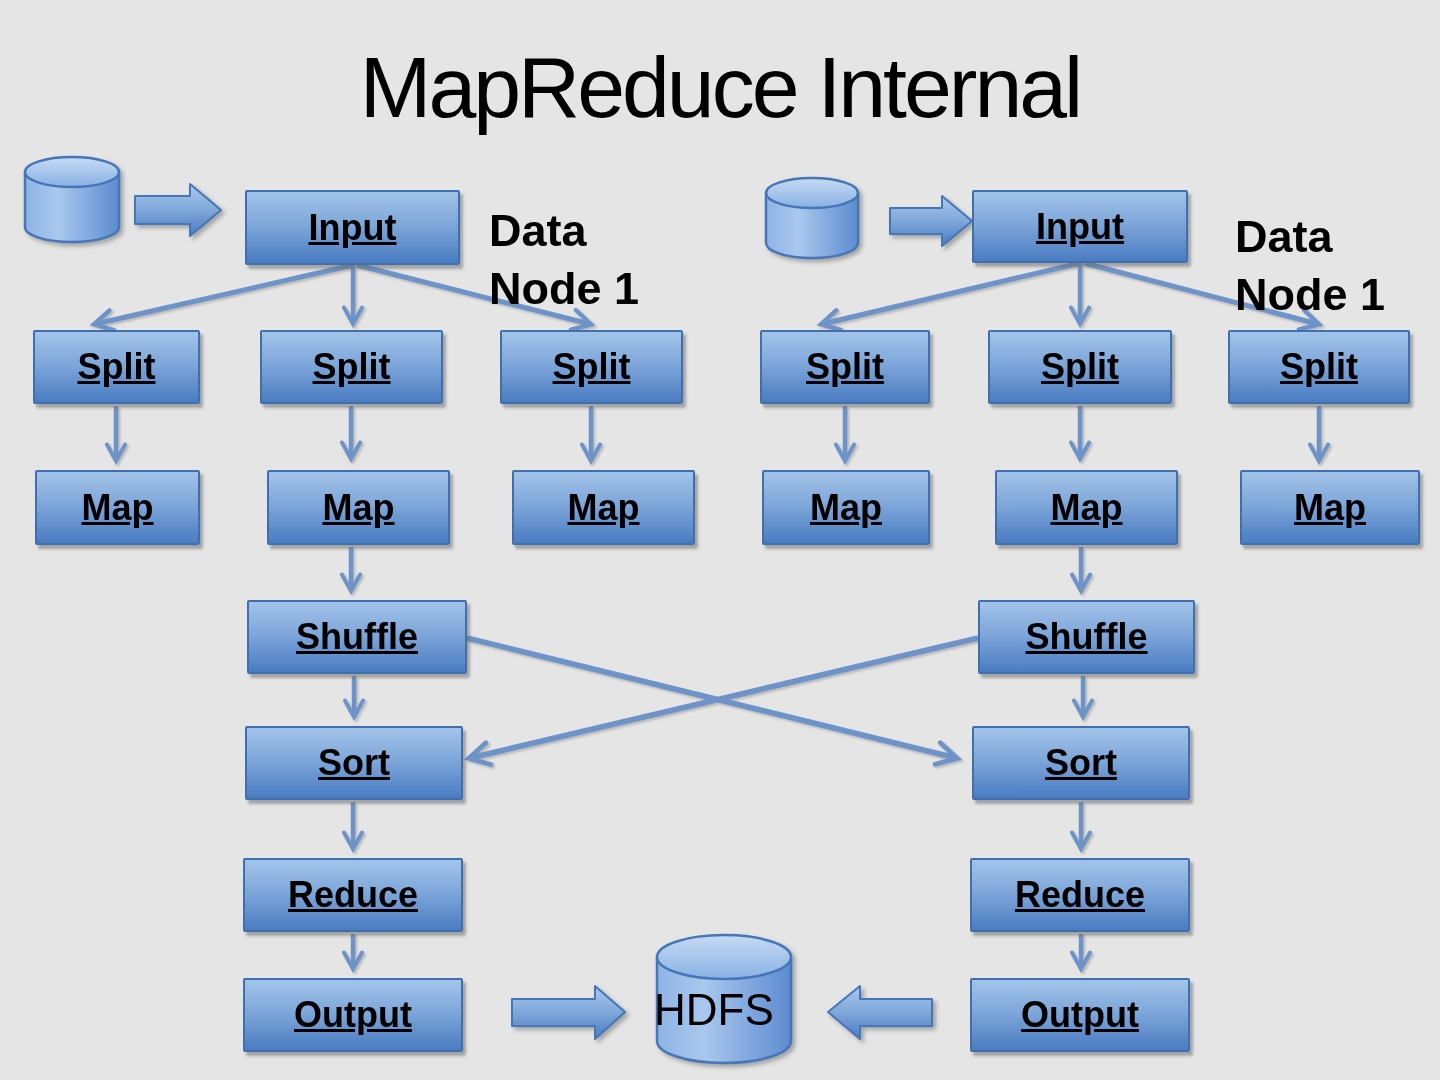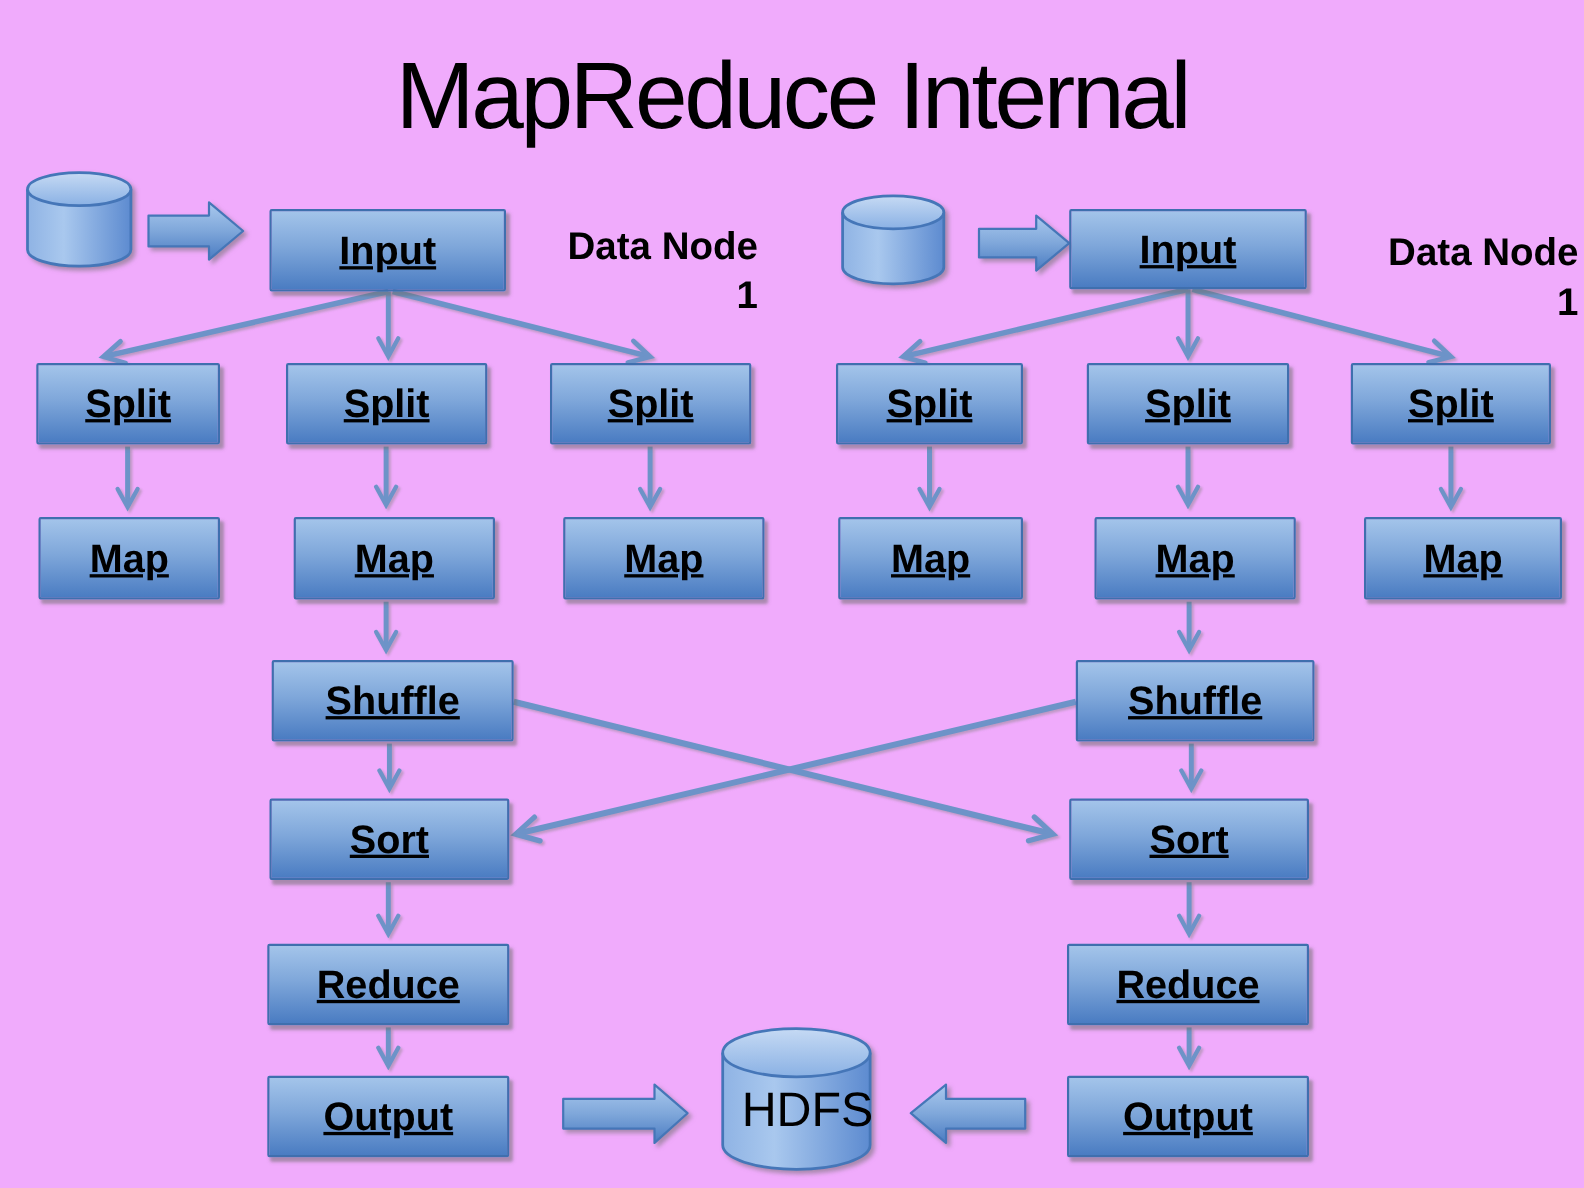--- a/index.html
+++ b/index.html
@@ -1,20 +1,20 @@
 <!DOCTYPE html>
 <html><head>
 <meta charset="utf-8">
 <style>
   html,body{margin:0;padding:0;background:#ffffff;}
   #stage{
     position:relative;
     width:1440px;height:1080px;
     overflow:hidden;
-    background:#f0abfc;
+    background:#e5e5e5;
     font-family:"Liberation Sans", sans-serif;
   }
   #title{
     position:absolute;top:38px;left:0;right:0;
     text-align:center;
     font-size:86px;
     font-weight:400;
     letter-spacing:-3px;
     color:#000;
   }
@@ -25,28 +25,27 @@
     background:linear-gradient(180deg,#a3c4ea 0%,#7fa7da 45%,#4a7cc2 100%);
     border:2px solid #3f6fae;
     border-radius:2px;
     box-shadow:3px 4px 3px rgba(110,110,110,0.55);
     font-size:36px;font-weight:700;color:#000;
     box-sizing:border-box;
     text-decoration:underline;
   }
   .side-label{
     position:absolute;z-index:2;
-    font-size:35px;font-weight:700;color:#000;
+    font-size:45px;font-weight:700;color:#000;
     line-height:1.28;
-    text-align:right;
   }
   #hdfs-label{
     position:absolute;z-index:3;
     font-size:44px;font-weight:400;color:#000;
-    text-align:right;
+    text-align:left;
   }
   .shadow{filter:drop-shadow(3px 3px 2px rgba(110,110,110,0.55));}
   .lineShadow{filter:drop-shadow(2px 2px 1px rgba(130,130,130,0.45));}
   .conn{stroke:#6d93c8;fill:none;}
 </style>
 </head>
 <body>
 
 <div id="stage">
 

